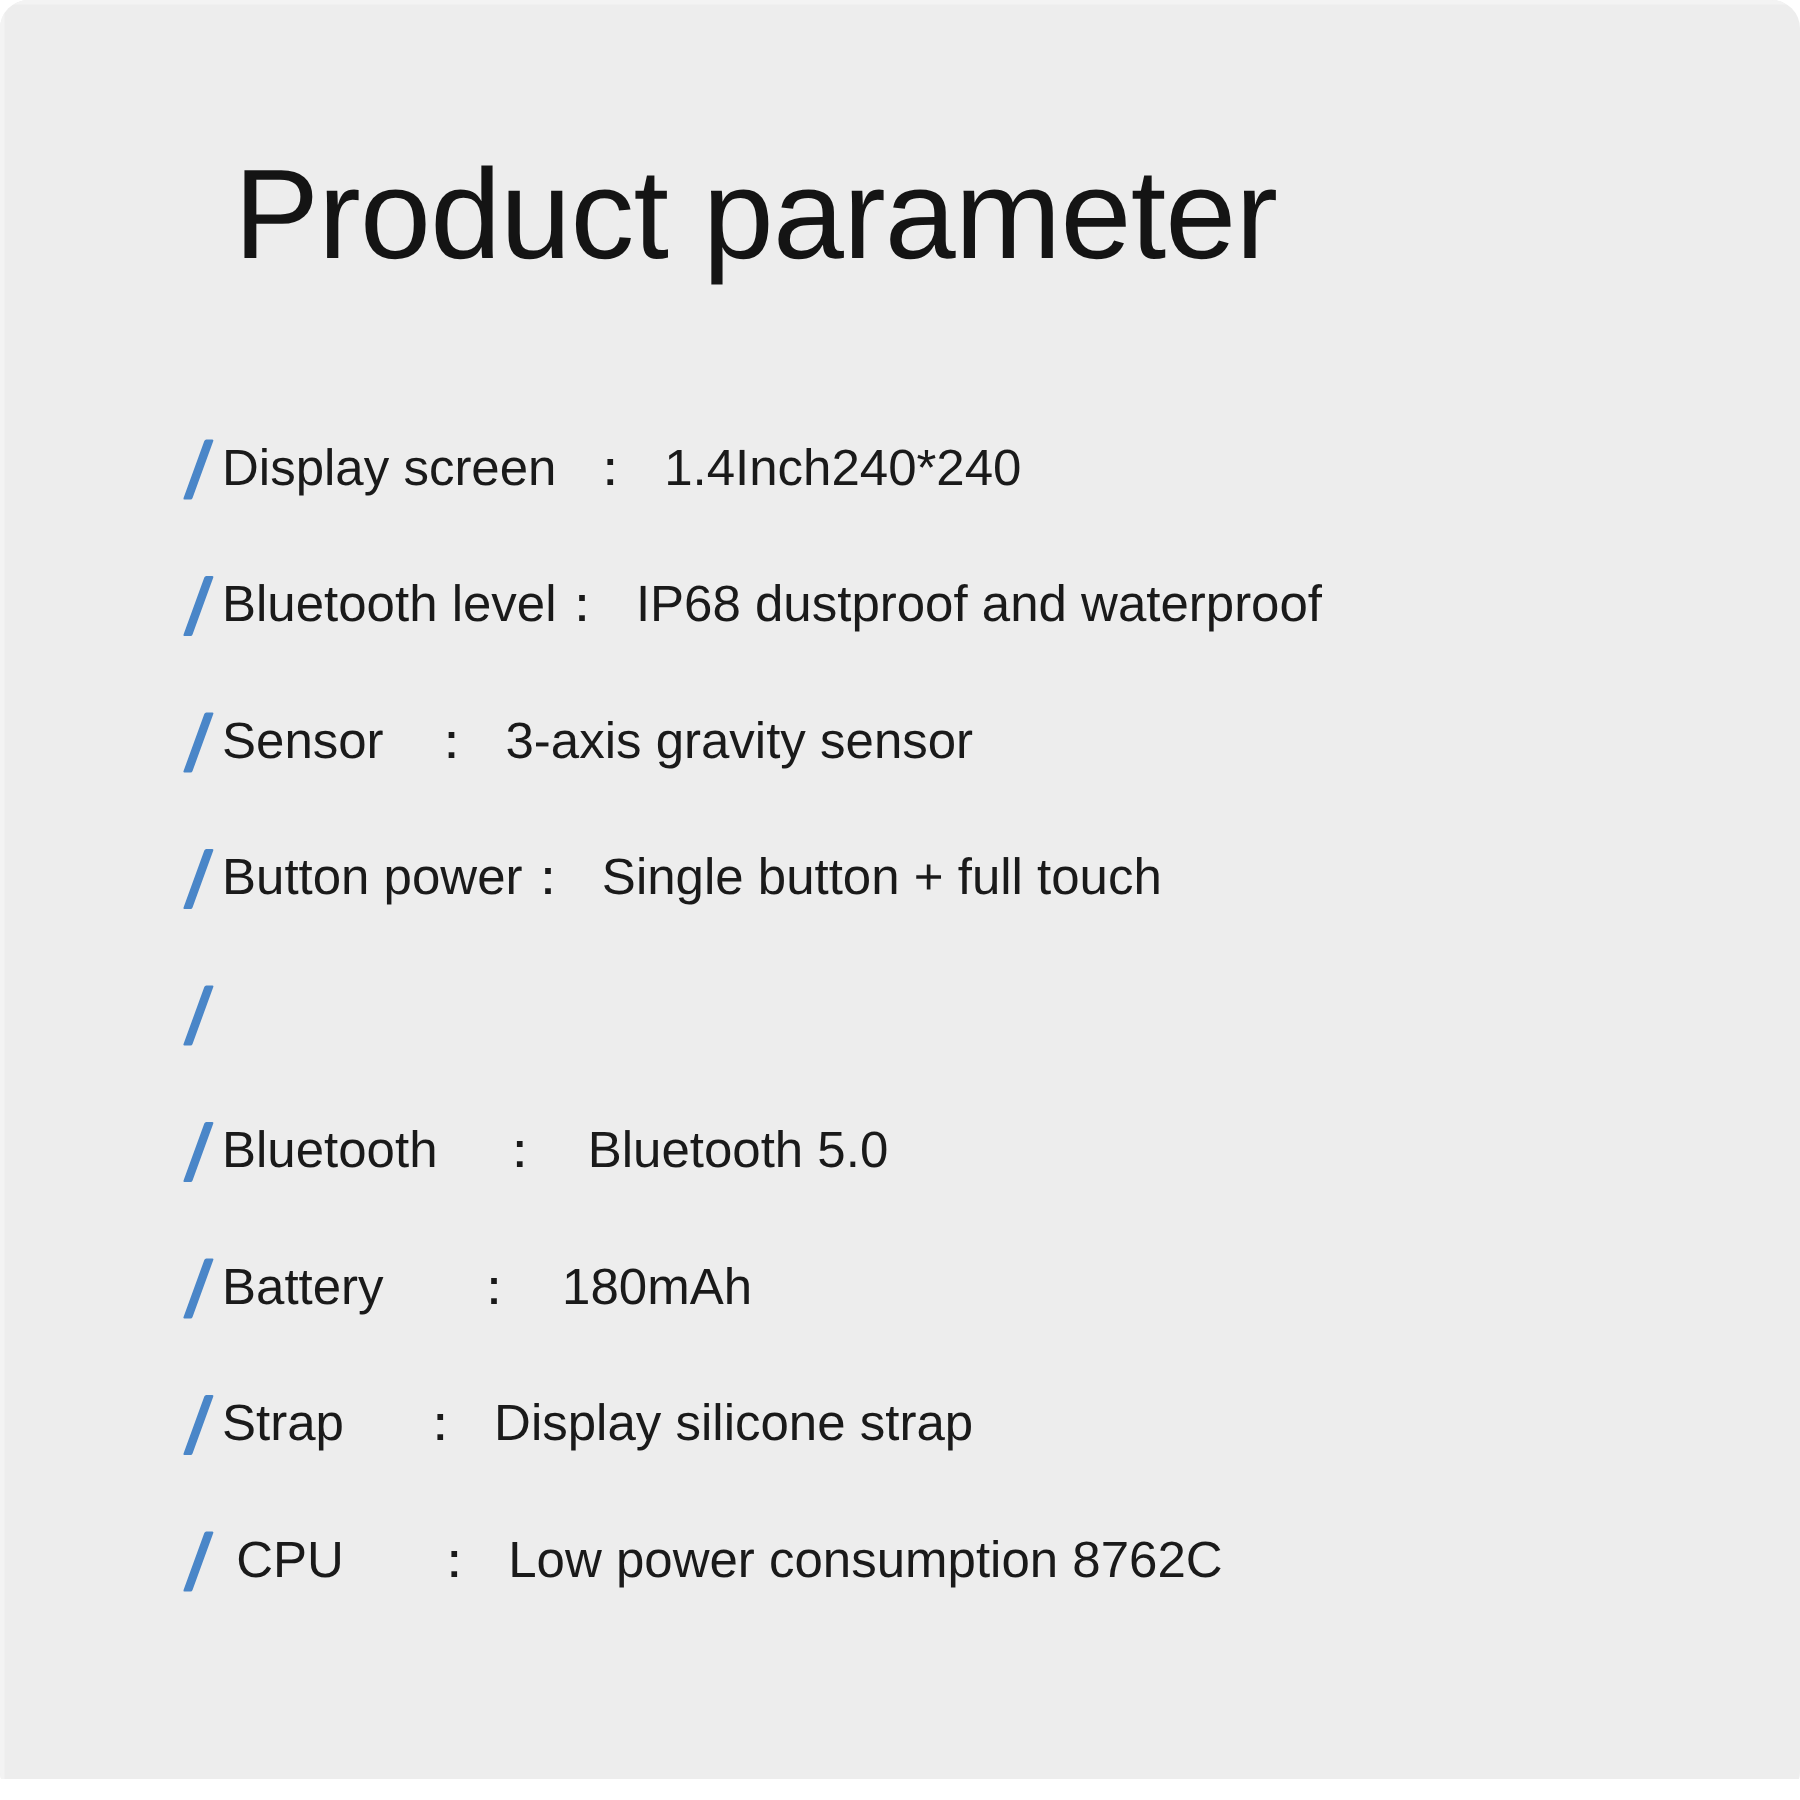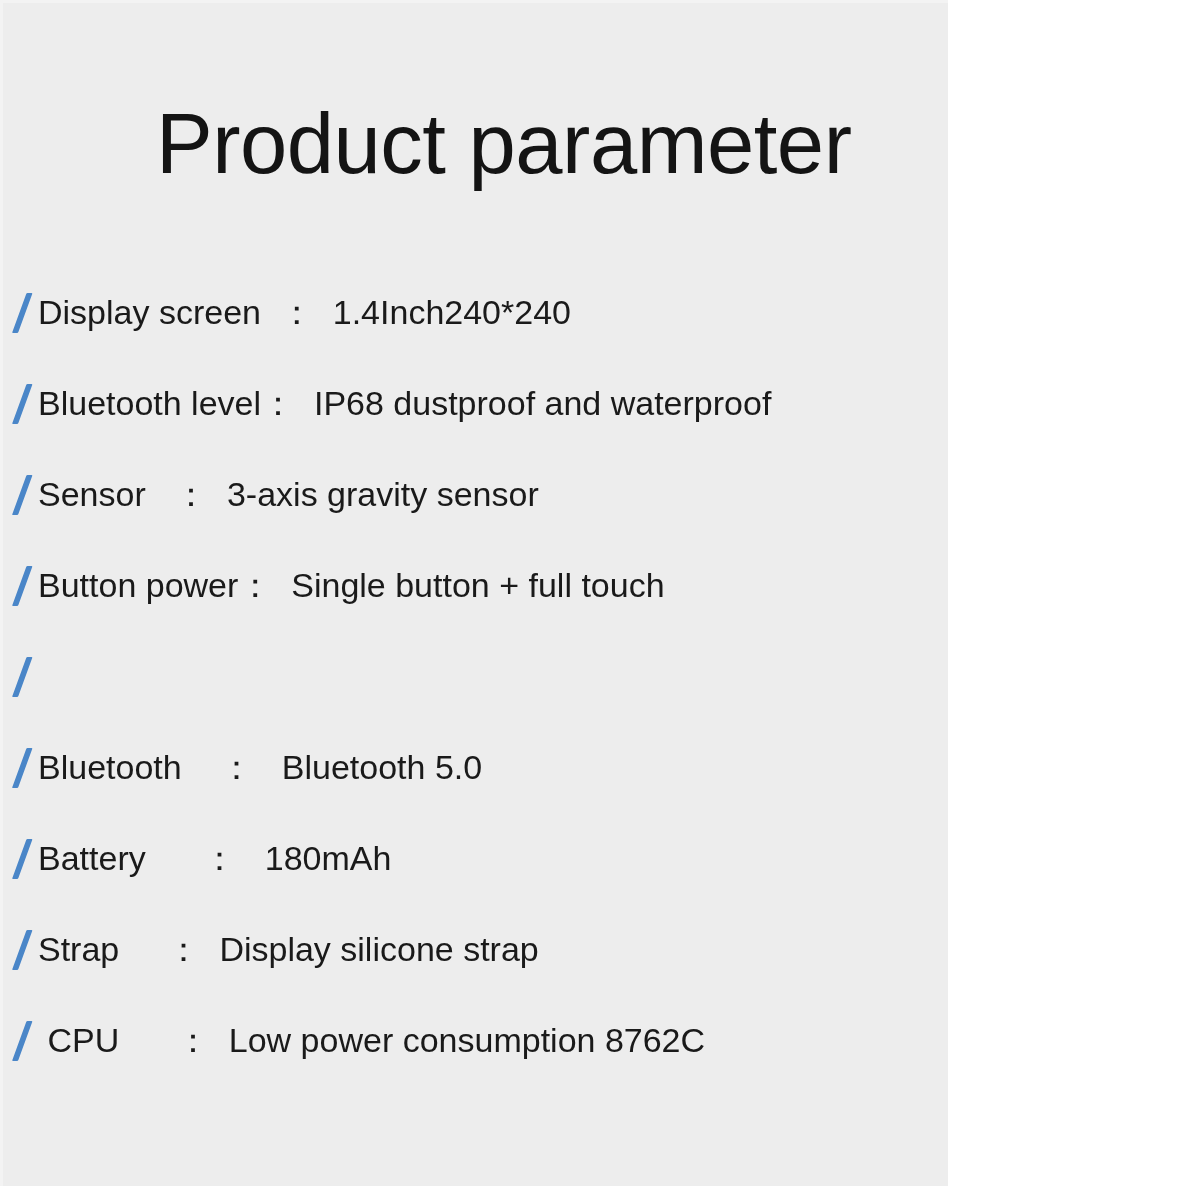--- a/index.html
+++ b/index.html
@@ -5,24 +5,25 @@
   html, body {
     margin: 0;
     padding: 0;
     background: #ffffff;
   }
   body {
     font-family: "Liberation Sans", sans-serif;
   }
   .page {
     position: relative;
-    width: 948px;
+    width: 1200px;
     height: 1200px;
     background: #ffffff;
     overflow: hidden;
+    border-radius: 19px;
   }
   
   .panel {
     position: absolute;
     left: 0;
     top: 0;
     width: 1200px;
     height: 1186px;
     background: #ededed;
   }
@@ -60,20 +61,21 @@
     position: absolute;
     left: 0;
     top: 266px;
     width: 1200px;
   }
   .spec-row {
     position: relative;
     height: 91px;
     display: flex;
     align-items: center;
+    padding-left: 110px;
     box-sizing: border-box;
   }
   .slash-icon {
     flex: 0 0 auto;
     width: 30px;
     height: 42px;
     position: relative;
     margin-right: 8px;
   }
   .slash-icon::before {

